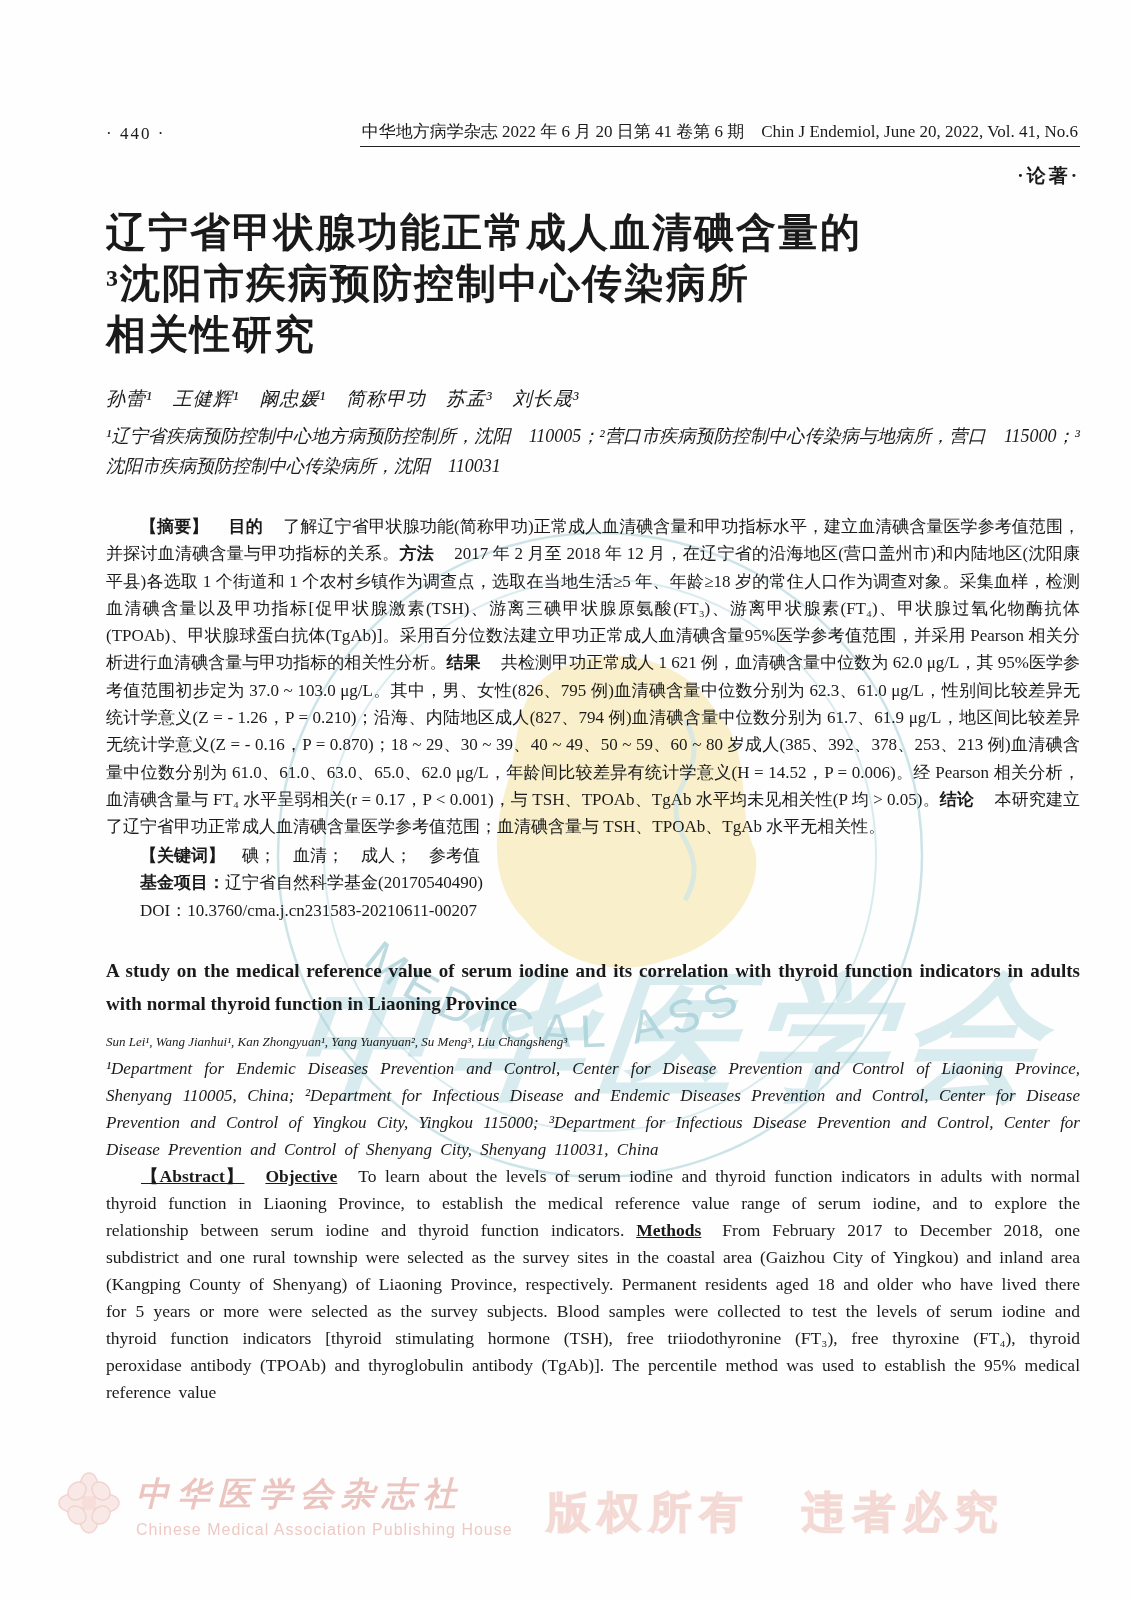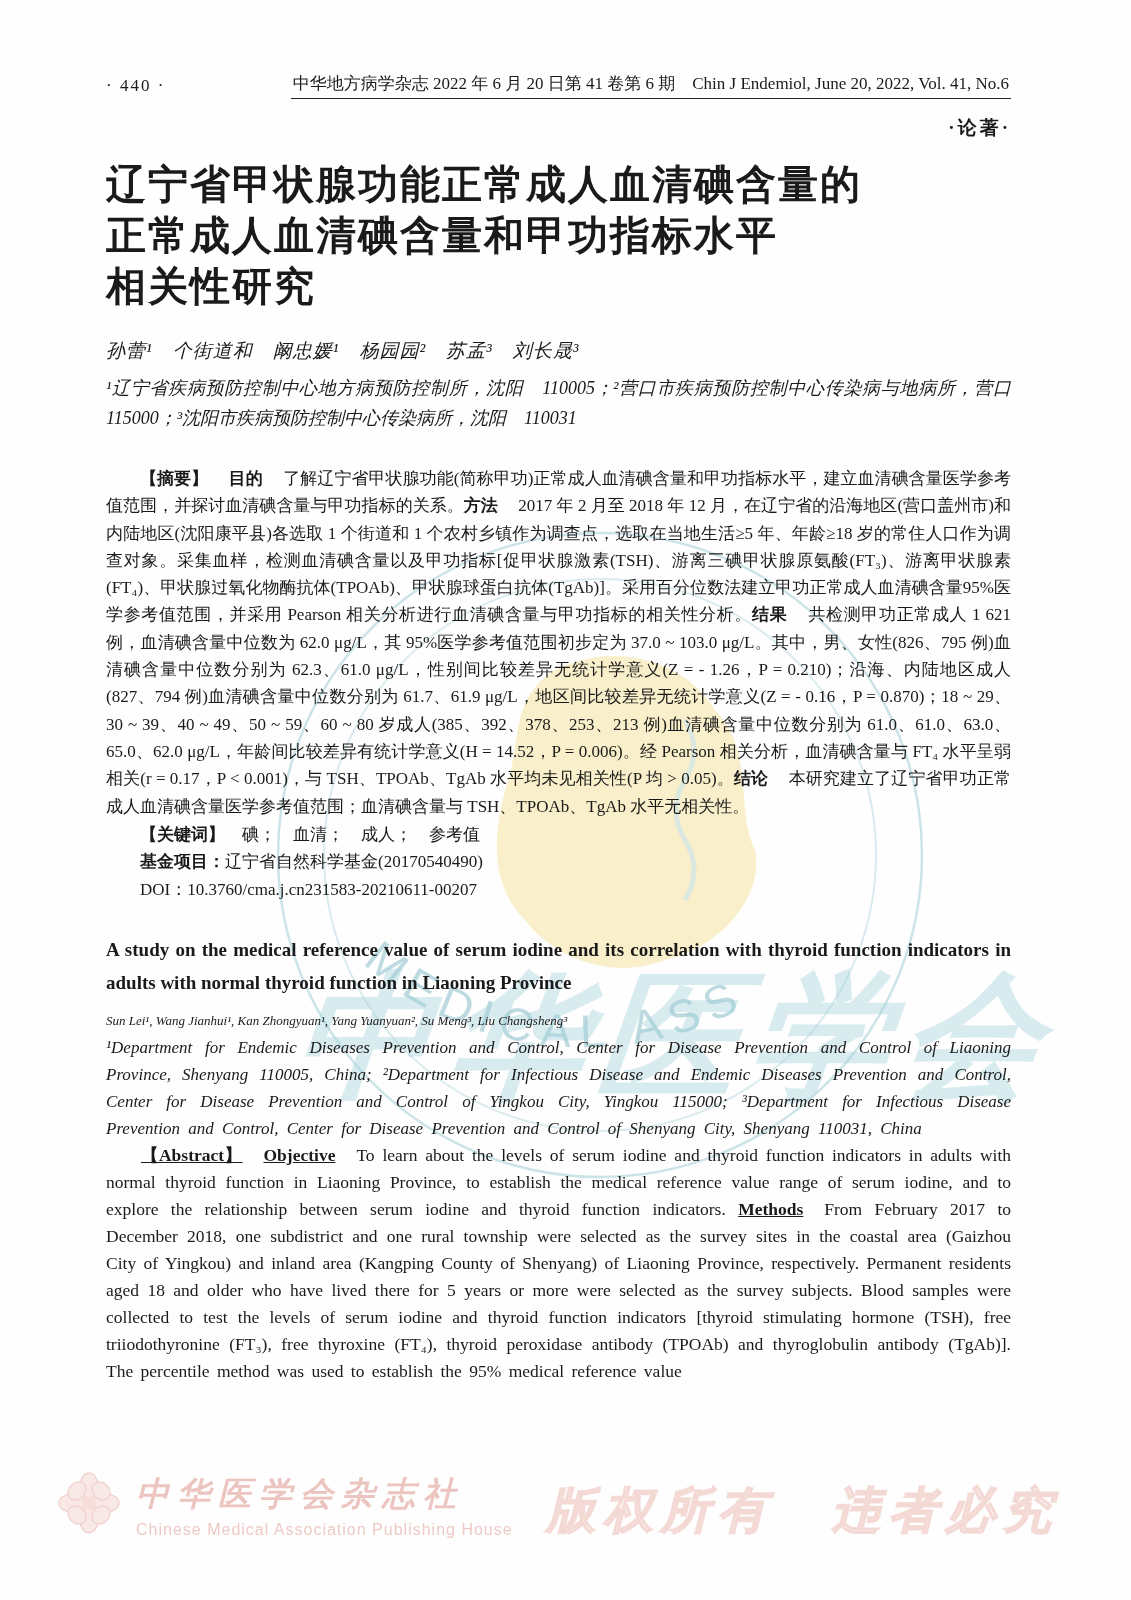--- a/index.html
+++ b/index.html
@@ -6,21 +6,21 @@
   html,body { background:#888; }
   .page {
     position:relative;
     width:1131px; height:1600px;
     margin:0 auto;
     background:#fefefe;
     overflow:hidden;
     font-family:"Liberation Serif", serif;
     color:#1a1a1a;
   }
-  .content { position:relative; z-index:2; padding:72px 120px 0 106px; }
+  .content { position:relative; z-index:2; padding:72px 51px 0 106px;margin-top:48px; }
 
   
   .hdr { display:flex; align-items:flex-end; font-size:17px; }
   .hdr .pgnum { white-space:nowrap; letter-spacing:2px; padding-bottom:3px; }
   .hdr .journal {
     margin-left:auto; white-space:nowrap;
     border-bottom:1.5px solid #222; padding:0 2px 3px 2px;
   }
   .article-type { text-align:right; font-size:19px; font-weight:bold; letter-spacing:3px; margin-top:16px; }
 
@@ -63,26 +63,25 @@
   }
   .wm-footer { left:58px; top:1472px; display:flex; align-items:flex-start; }
   .wm-pub { margin-left:16px; }
   .wm-pub-cn {
     font-size:33px; font-weight:bold; font-style:italic; letter-spacing:8px;
     color:rgba(222,150,140,0.55); font-family:"Liberation Serif", serif;
   }
   .wm-pub-en { font-size:16px; color:rgba(222,150,140,0.50); letter-spacing:1px; margin-top:4px;
     font-family:"Liberation Sans", sans-serif; }
   .wm-copy {
-    margin-left:34px; margin-top:6px;
-    font-size:49px; font-weight:bold; letter-spacing:8px; white-space:nowrap;
+    margin-left:34px; margin-top:12px;
+    font-size:43px; font-weight:bold; letter-spacing:8px; white-space:nowrap;
     color:rgba(250,238,236,0.9);
     -webkit-text-stroke:1.5px rgba(238,196,189,0.55);
     font-family:"Liberation Sans", sans-serif;
-    font-style:italic;
   }
 </style>
 </head>
 <body>
 
 <div class="page">
 
   <svg class="wm wm-seal" width="690" height="680" viewBox="0 0 690 680">
     <circle cx="345" cy="335" r="322" fill="none" stroke="#c7e1e6" stroke-width="2.5" opacity="0.9"></circle>
     <circle cx="345" cy="335" r="276" fill="none" stroke="#cfe6ea" stroke-width="2" opacity="0.8"></circle>
@@ -123,25 +122,25 @@
 
     <div class="hdr">
       <span class="pgnum">· 440 ·</span>
       <span class="journal">中华地方病学杂志 2022 年 6 月 20 日第 41 卷第 6 期　Chin J Endemiol, June 20, 2022, Vol. 41, No.6</span>
     </div>
 
     <div class="article-type">·论著·</div>
 
     <h1 class="title-cn">
       <div>辽宁省甲状腺功能正常成人血清碘含量的</div>
-      <div>正常成人血清碘含量和甲功指标水平</div>
+      <div>³沈阳市疾病预防控制中心传染病所</div>
       <div>相关性研究</div>
     </h1>
 
-    <p class="authors-cn">孙蕾¹　个街道和　阚忠媛¹　杨园园²　苏孟³　刘长晟³</p>
+    <p class="authors-cn">孙蕾¹　王健辉¹　阚忠媛¹　简称甲功　苏孟³　刘长晟³</p>
     <p class="affil-cn">¹辽宁省疾病预防控制中心地方病预防控制所，沈阳　110005；²营口市疾病预防控制中心传染病与地病所，营口　115000；³沈阳市疾病预防控制中心传染病所，沈阳　110031</p>
 
     <p class="abs-cn"><b>【摘要】</b><span class="seggap"></span><b>目的</b><span class="seggap"></span><span>了解辽宁省甲状腺功能(简称甲功)正常成人血清碘含量和甲功指标水平，建立血清碘含量医学参考值范围，并探讨血清碘含量与甲功指标的关系。</span><b>方法</b><span class="seggap"></span><span>2017 年 2 月至 2018 年 12 月，在辽宁省的沿海地区(营口盖州市)和内陆地区(沈阳康平县)各选取 1 个街道和 1 个农村乡镇作为调查点，选取在当地生活≥5 年、年龄≥18 岁的常住人口作为调查对象。采集血样，检测血清碘含量以及甲功指标[促甲状腺激素(TSH)、游离三碘甲状腺原氨酸(FT₃)、游离甲状腺素(FT₄)、甲状腺过氧化物酶抗体(TPOAb)、甲状腺球蛋白抗体(TgAb)]。采用百分位数法建立甲功正常成人血清碘含量95%医学参考值范围，并采用 Pearson 相关分析进行血清碘含量与甲功指标的相关性分析。</span><b>结果</b><span class="seggap"></span><span>共检测甲功正常成人 1 621 例，血清碘含量中位数为 62.0 μg/L，其 95%医学参考值范围初步定为 37.0 ~ 103.0 μg/L。其中，男、女性(826、795 例)血清碘含量中位数分别为 62.3、61.0 μg/L，性别间比较差异无统计学意义(Z = - 1.26，P = 0.210)；沿海、内陆地区成人(827、794 例)血清碘含量中位数分别为 61.7、61.9 μg/L，地区间比较差异无统计学意义(Z = - 0.16，P = 0.870)；18 ~ 29、30 ~ 39、40 ~ 49、50 ~ 59、60 ~ 80 岁成人(385、392、378、253、213 例)血清碘含量中位数分别为 61.0、61.0、63.0、65.0、62.0 μg/L，年龄间比较差异有统计学意义(H = 14.52，P = 0.006)。经 Pearson 相关分析，血清碘含量与 FT₄ 水平呈弱相关(r = 0.17，P &lt; 0.001)，与 TSH、TPOAb、TgAb 水平均未见相关性(P 均 &gt; 0.05)。</span><b>结论</b><span class="seggap"></span><span>本研究建立了辽宁省甲功正常成人血清碘含量医学参考值范围；血清碘含量与 TSH、TPOAb、TgAb 水平无相关性。</span></p>
 
     <p class="kw"><b>【关键词】</b>　<span>碘；　血清；　成人；　参考值</span></p>
 
     <p class="fund"><b>基金项目：</b><span>辽宁省自然科学基金(20170540490)</span></p>
 
     <p class="doi"><span>DOI：</span><span>10.3760/cma.j.cn231583-20210611-00207</span></p>
 

